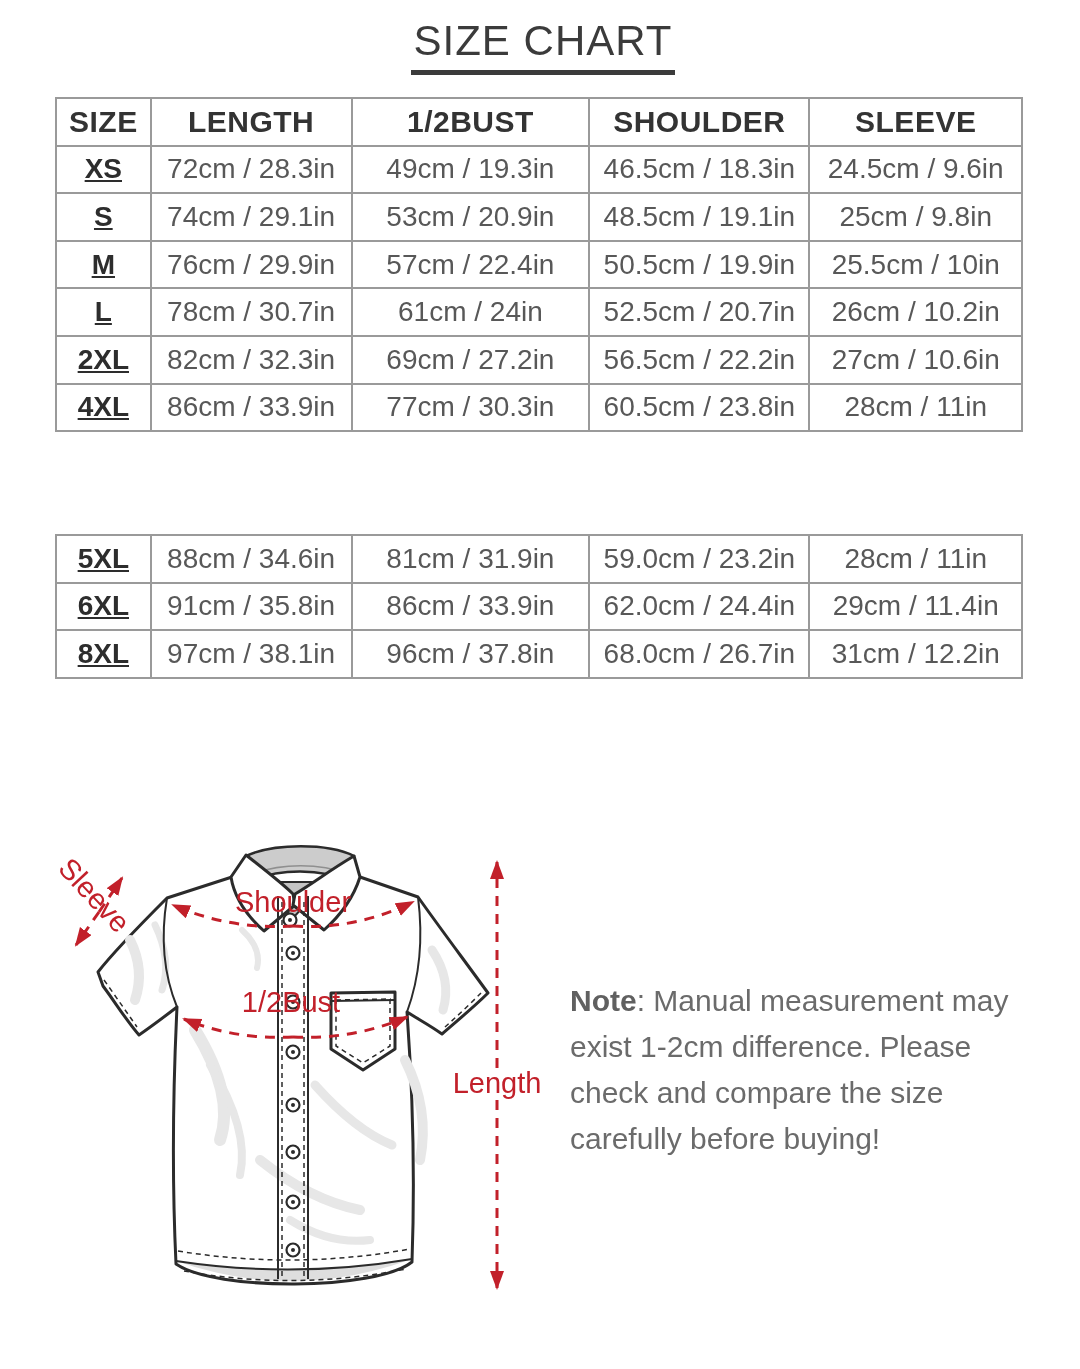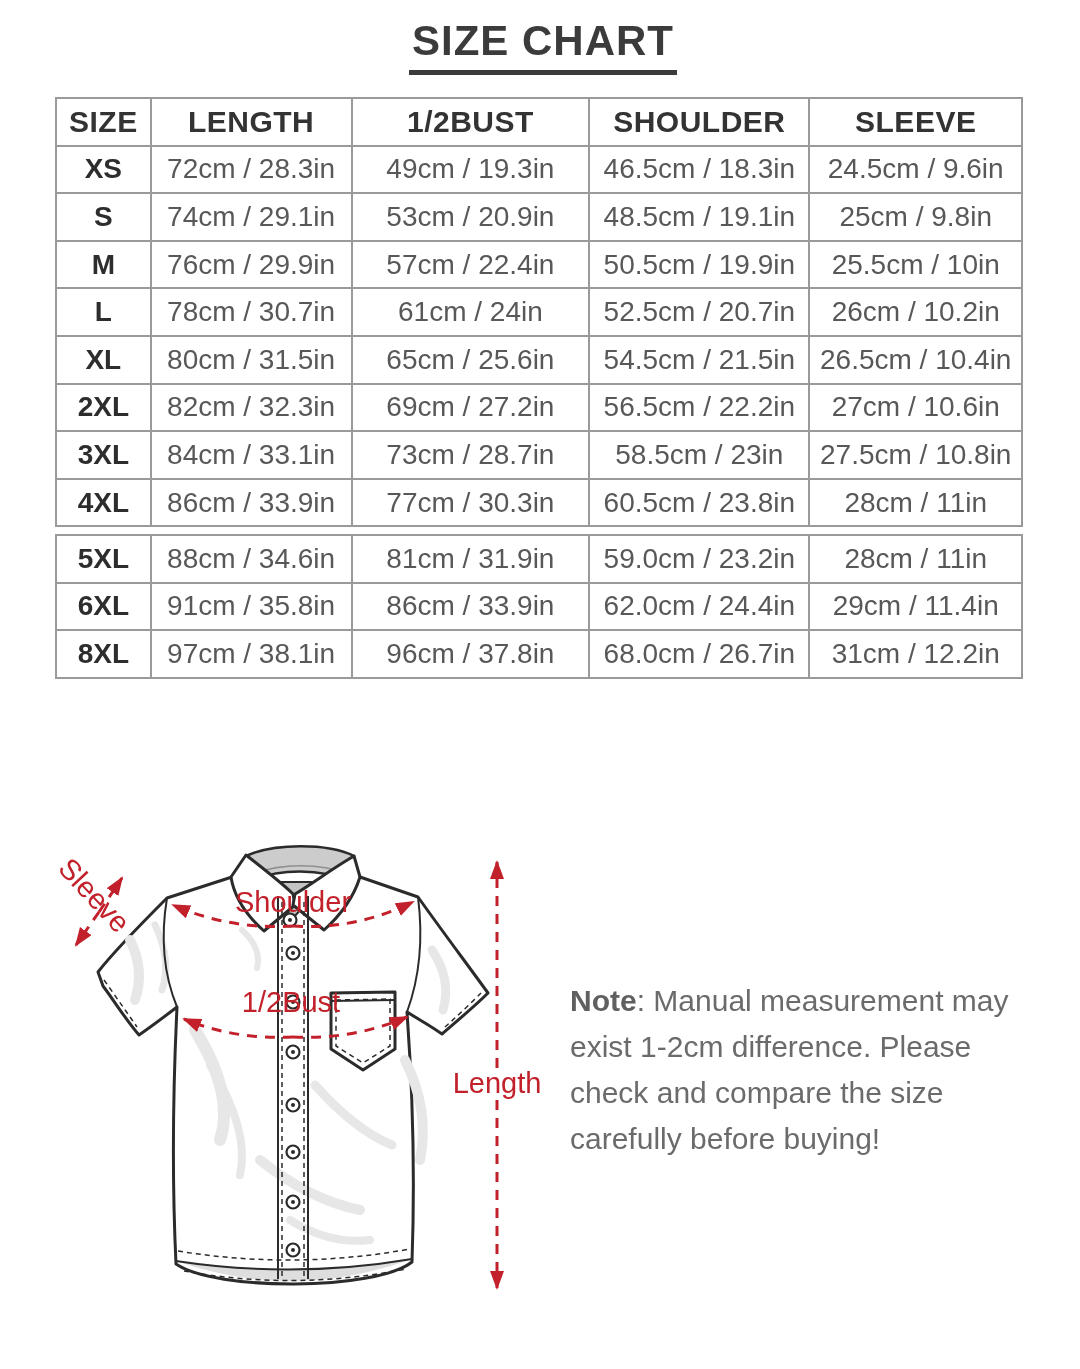--- a/index.html
+++ b/index.html
@@ -3,39 +3,39 @@
 <meta charset="utf-8">
 <style>
   html,body{margin:0;padding:0;background:#ffffff;}
   #canvas{
     position:relative;width:1080px;height:1369px;background:#ffffff;overflow:hidden;
     font-family:"Liberation Sans","DejaVu Sans",sans-serif;
   }
   
   .title-wrap{position:absolute;top:18px;left:0;width:100%;text-align:center;}
   .title{
-    display:inline-block;font-size:42px;font-weight:bold;color:#3b3b3b;letter-spacing:1px;
+    display:inline-block;font-size:42px;font-weight:normal;color:#3b3b3b;letter-spacing:1px;
     border-bottom:5px solid #3b3b3b;padding:0 3px 6px 3px;line-height:1.1;margin-left:6px;
   }
   
   .size-table{
     position:absolute;left:55px;width:968px;border-collapse:collapse;table-layout:fixed;
     background:#fff;
   }
   .tbl-upper{top:97px;}
   .tbl-lower{top:534px;padding-left:23px;}
   .size-table td,.size-table th{
     border:2px solid #9a9a9a;text-align:center;vertical-align:middle;
     padding:0;overflow:hidden;white-space:nowrap;
   }
   .size-table{border:2px solid #7d7d7d;}
   .size-table tr{height:47.6px;}
   .size-table th{font-size:30px;font-weight:bold;color:#333333;letter-spacing:.5px;}
   .size-table td{font-size:28px;color:#585858;}
-  .size-table td.size-cell{font-weight:bold;color:#2d2d2d;}
+  .size-table td.size-cell{font-weight:bold;color:#2d2d2d;text-decoration:underline;}
   
   #shirt-svg{position:absolute;left:60px;top:830px;width:480px;height:480px;}
   .outline{fill:#ffffff;stroke:#2b2b2b;stroke-width:3;stroke-linejoin:round;}
   .seam{fill:none;stroke:#2b2b2b;stroke-width:2;}
   .stitch{fill:none;stroke:#2b2b2b;stroke-width:1.5;stroke-dasharray:5 4;}
   .wrinkle{fill:none;stroke:#e7e7e7;stroke-linecap:round;}
   .red-stroke{fill:none;stroke:var(--accent,#c2202a);stroke-width:3;stroke-dasharray:10 8;}
   .red-fill{fill:var(--accent,#c2202a);stroke:none;}
   .red-text{fill:var(--accent,#c2202a);font-size:29px;font-family:"Liberation Sans","DejaVu Sans",sans-serif;}
   
@@ -94,39 +94,25 @@
           <td class="measurement-cell">25.5cm / 10in</td>
         </tr>
         <tr>
           <td class="size-cell">L</td>
           <td class="measurement-cell">78cm / 30.7in</td>
           <td class="measurement-cell">61cm / 24in</td>
           <td class="measurement-cell">52.5cm / 20.7in</td>
           <td class="measurement-cell">26cm / 10.2in</td>
         </tr>
         <tr>
-          <td class="size-cell">XL</td>
-          <td class="measurement-cell">80cm / 31.5in</td>
-          <td class="measurement-cell">65cm / 25.6in</td>
-          <td class="measurement-cell">54.5cm / 21.5in</td>
-          <td class="measurement-cell">26.5cm / 10.4in</td>
-        </tr>
-        <tr>
           <td class="size-cell">2XL</td>
           <td class="measurement-cell">82cm / 32.3in</td>
           <td class="measurement-cell">69cm / 27.2in</td>
           <td class="measurement-cell">56.5cm / 22.2in</td>
           <td class="measurement-cell">27cm / 10.6in</td>
-        </tr>
-        <tr>
-          <td class="size-cell">3XL</td>
-          <td class="measurement-cell">84cm / 33.1in</td>
-          <td class="measurement-cell">73cm / 28.7in</td>
-          <td class="measurement-cell">58.5cm / 23in</td>
-          <td class="measurement-cell">27.5cm / 10.8in</td>
         </tr>
         <tr>
           <td class="size-cell">4XL</td>
           <td class="measurement-cell">86cm / 33.9in</td>
           <td class="measurement-cell">77cm / 30.3in</td>
           <td class="measurement-cell">60.5cm / 23.8in</td>
           <td class="measurement-cell">28cm / 11in</td>
         </tr>
       </tbody>
     </table>

